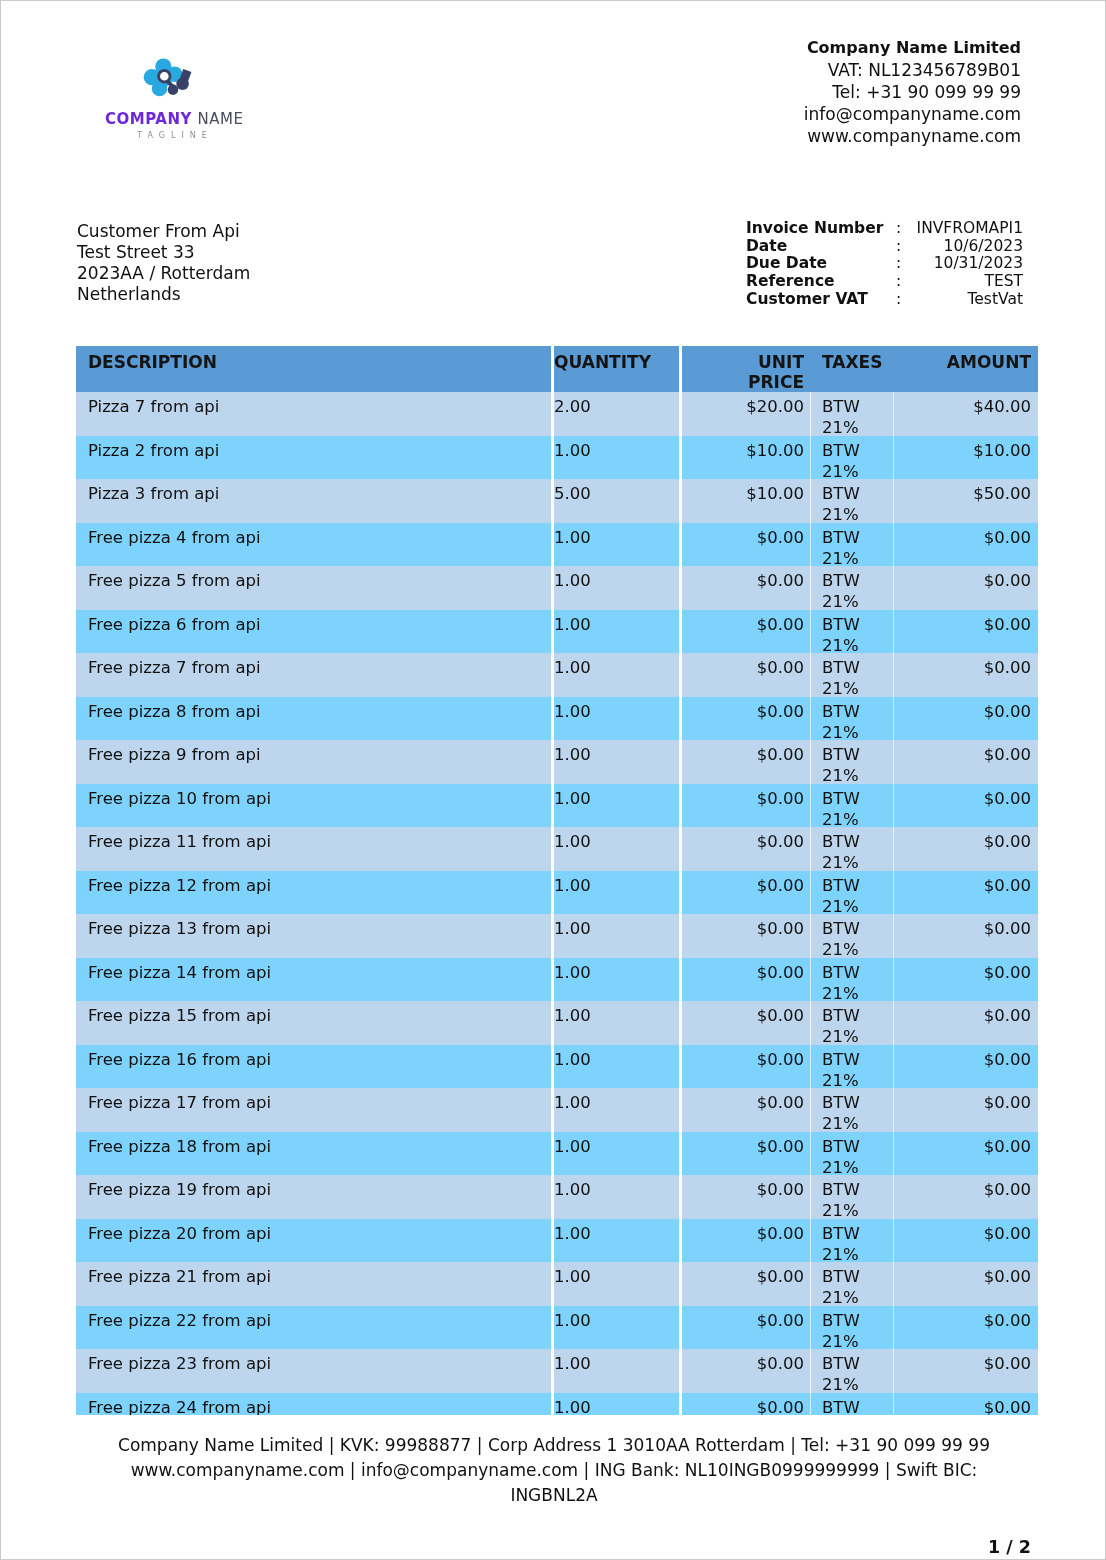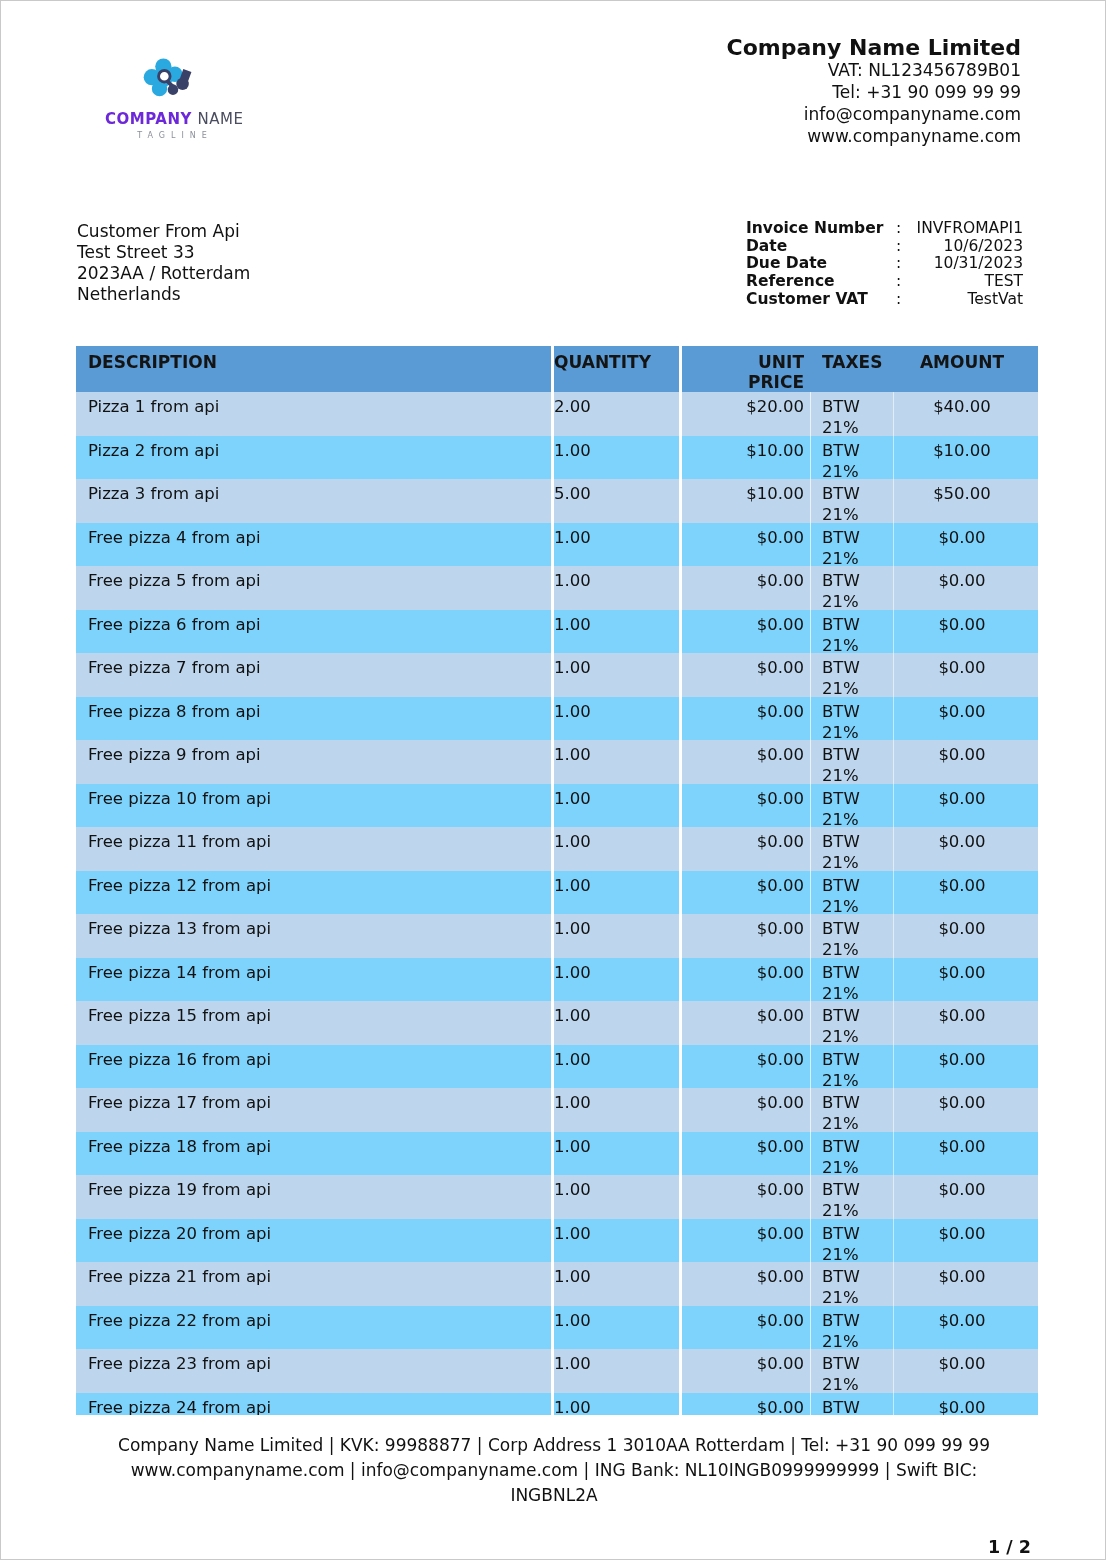--- a/index.html
+++ b/index.html
@@ -18,21 +18,21 @@
   
   .logo-block { position: absolute; left: 104px; top: 56px; width: 134px; text-align: center; }
   .logo-icon { display: block; margin: 0 auto; }
   .brand-line { margin-top: 5px; font-size: 15px; font-weight: bold; letter-spacing: 0.5px; white-space: nowrap; }
   .brand-company { color: #6d28d9; }
   .brand-name { color: #4a4d5f; font-weight: normal; }
   .tagline { margin-top: 3px; font-size: 8px; letter-spacing: 6px; color: #8c8f9a; white-space: nowrap; padding-left: 6px; }
 
   
   .company-header { position: absolute; top: 36px; right: 84px; text-align: right; line-height: 22px; font-size: 17px; }
-  .company-header .company-name { font-size: 22px; font-weight: bold; }
+  .company-header .company-name { font-size: 16px; font-weight: bold; }
 
   
   .customer { position: absolute; left: 76px; top: 220px; font-size: 17px; line-height: 21px; }
 
   
   .invoice-meta { position: absolute; left: 745px; top: 219px; width: 277px; font-size: 15.5px; line-height: 17.7px; }
   .meta-row { display: flex; }
   .meta-label { font-weight: bold; width: 150px; }
   .meta-colon { width: 14px; }
   .meta-value { flex: 1; text-align: right; }
@@ -49,21 +49,21 @@
   .trow { height: 43.5px; border-bottom: 2px solid #fff; }
   .trow.dark .tcell { background: #bdd6ee; }
   .trow.light .tcell { background: #7dd3fc; }
   .trow .tcell { font-size: 16.5px; line-height: 21px; padding-top: 4px; }
   .trow.truncated { height: 22px; overflow: hidden; border-bottom: none; }
 
   .c-desc { text-align: left; padding-left: 12px; }
   .c-qty  { text-align: left; padding-right: 10px; }
   .c-unit { text-align: right; padding-right: 6px; }
   .c-tax  { text-align: left; padding-left: 12px; }
-  .c-amt  { text-align: center; padding-right: 7px; }
+  .c-amt  { text-align: right; padding-right: 7px; }
   .trow .c-tax { box-shadow: inset 1px 0 0 rgba(255,255,255,0.7); }
   .trow .c-amt { box-shadow: inset 1px 0 0 rgba(255,255,255,0.55); }
   .hdr-unit-inner { display: inline-block; width: 64px; text-align: right; }
 
   
   .footer { position: absolute; left: 58px; top: 1432px; width: 990px; text-align: center; font-size: 17px; line-height: 25px; }
   .page-number { position: absolute; right: 74px; top: 1508px; font-size: 17.5px; font-weight: bold; margin-top: 28px; }
 </style>
 </head>
 <body>
@@ -142,21 +142,21 @@
       <div class="tcell c-desc">DESCRIPTION</div>
       <div class="gap"></div>
       <div class="tcell c-qty">QUANTITY</div>
       <div class="gap"></div>
       <div class="tcell c-unit"><span class="hdr-unit-inner">UNIT PRICE</span></div>
       <div class="tcell c-tax">TAXES</div>
       <div class="tcell c-amt">AMOUNT</div>
     </div>
     <div>
         <div class="trow dark">
-          <div class="tcell c-desc">Pizza 1 from api</div>
+          <div class="tcell c-desc">Pizza 7 from api</div>
           <div class="gap"></div>
           <div class="tcell c-qty">2.00</div>
           <div class="gap"></div>
           <div class="tcell c-unit">$20.00</div>
           <div class="tcell c-tax">BTW 21%</div>
           <div class="tcell c-amt">$40.00</div>
         </div>
         <div class="trow light">
           <div class="tcell c-desc">Pizza 2 from api</div>
           <div class="gap"></div>

